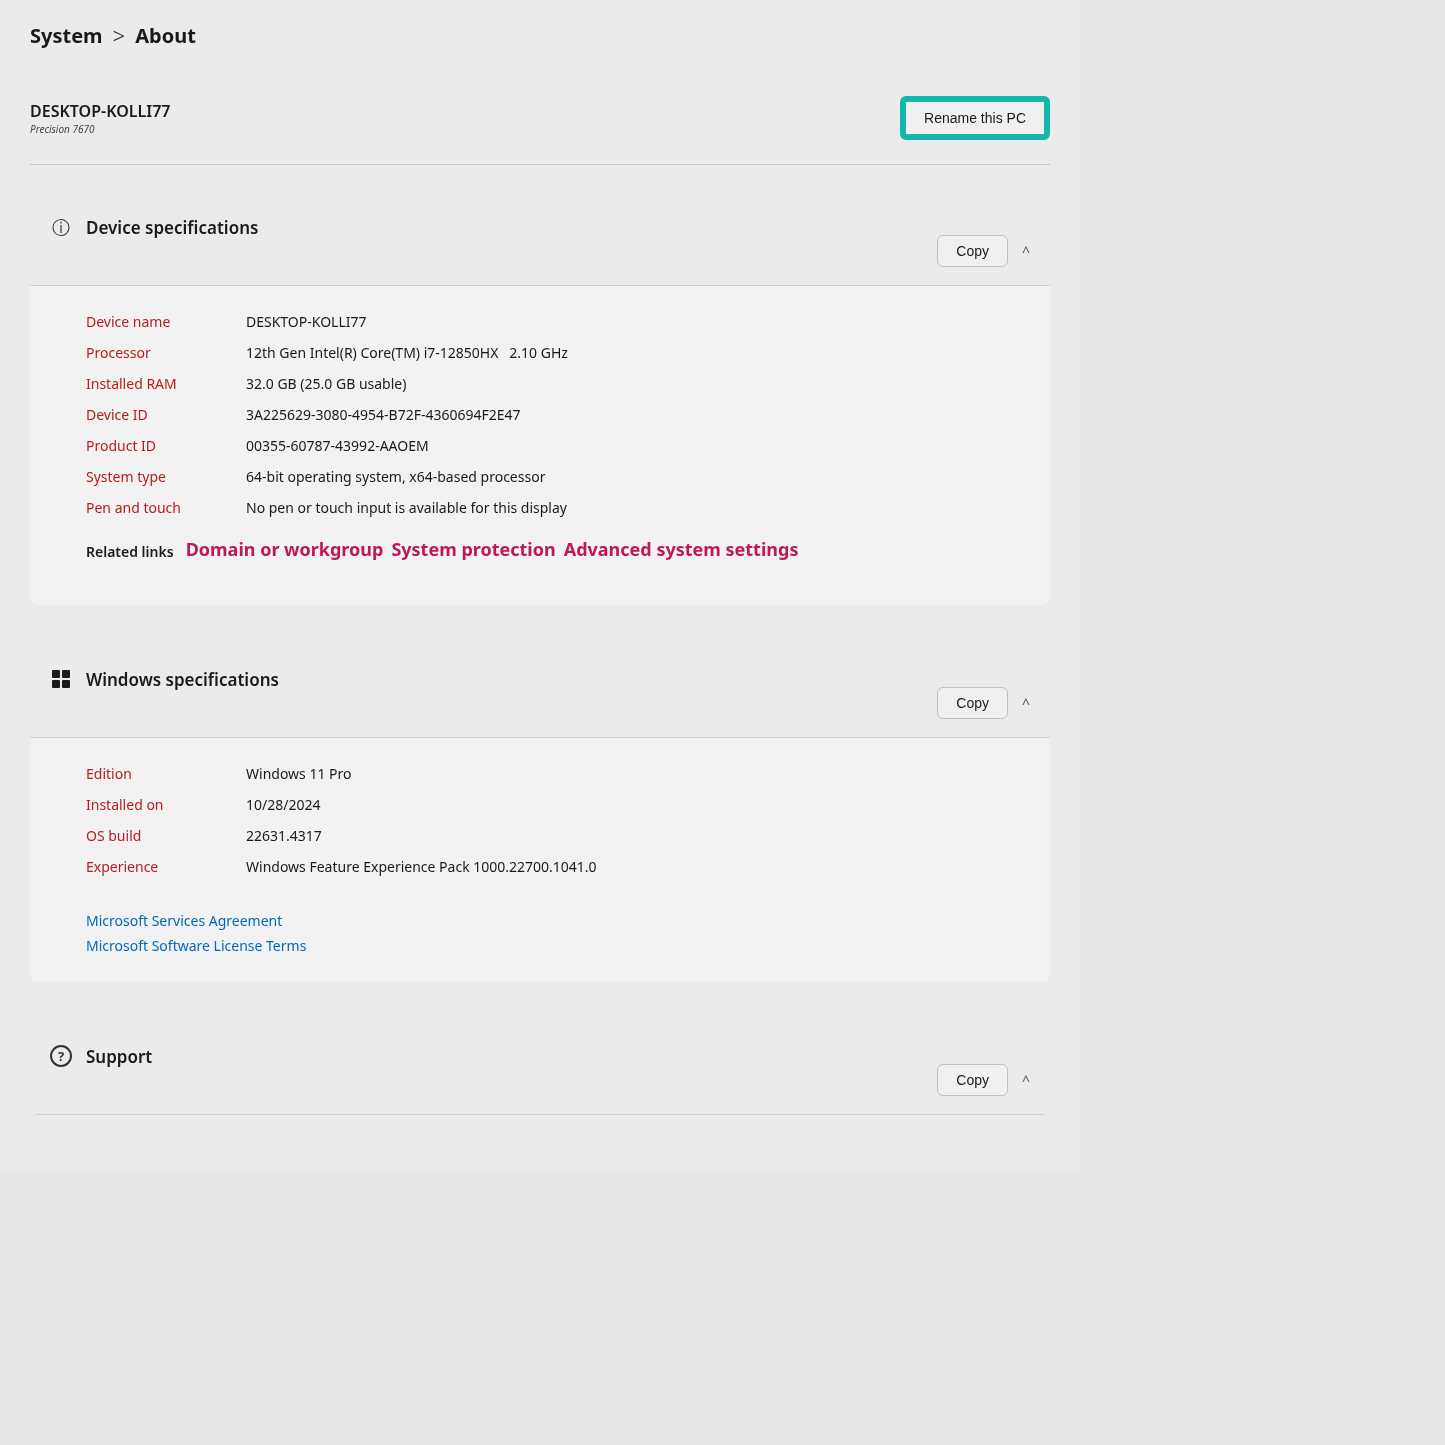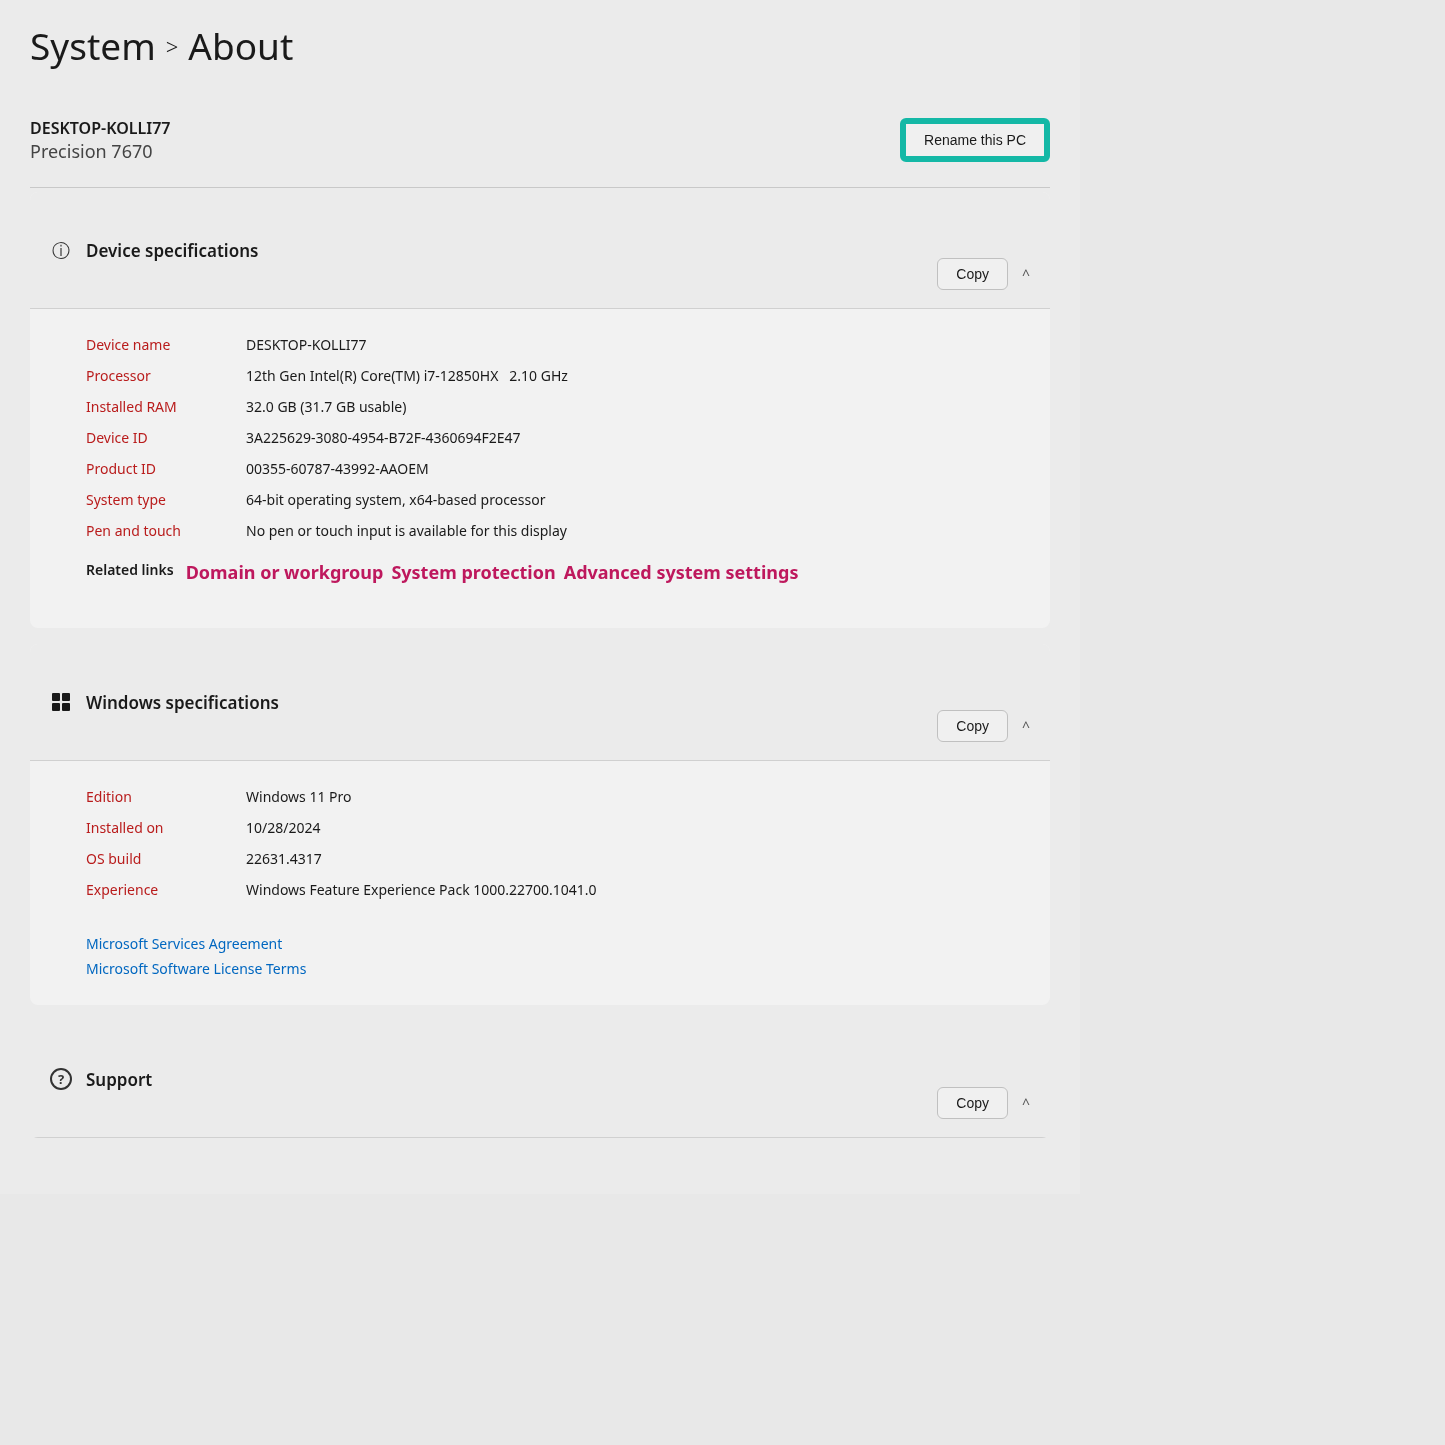--- a/index.html
+++ b/index.html
@@ -25,22 +25,22 @@
 
     .page-header {
       display: flex;
       align-items: center;
       gap: 10px;
       margin-bottom: 20px;
       padding-bottom: 10px;
     }
 
     .page-title {
-      font-size: 37px;
-      font-weight: 400;
+      font-size: 20px;
+      font-weight: 700;
       color: #1a1a1a;
     }
 
     .breadcrumb-separator {
       font-size: 22px;
       color: #1a1a1a;
       font-weight: 300;
     }
 
     .device-header {
@@ -51,22 +51,23 @@
       margin-bottom: 8px;
     }
 
     .device-name-block .device-hostname {
       font-size: 16px;
       font-weight: 600;
       color: #1a1a1a;
     }
 
     .device-name-block .device-model {
-      font-size: 18px;
+      font-size: 10px;
       color: #444;
+      font-style: italic;
     }
 
     .btn-rename {
       background: #f0f0f0;
       border: 6px solid #14b8a6;
       border-radius: 6px;
       padding: 8px 18px;
       font-size: 14px;
       cursor: pointer;
       color: #1a1a1a;
@@ -169,21 +170,21 @@
     }
 
     .spec-value {
       font-size: 14px;
       color: #1a1a1a;
     }
 
     .related-links-section {
       padding: 14px 0 20px 0;
       display: flex;
-      align-items: flex-start;
+      align-items: flex-end;
       gap: 8px;
       flex-wrap: wrap;
     }
 
     .related-links-label {
       font-size: 14px;
       font-weight: 600;
       color: #1a1a1a;
       margin-right: 4px;
     }
@@ -256,21 +257,21 @@
       <div class="spec-row">
         <span class="spec-label">Device name</span>
         <span class="spec-value">DESKTOP-KOLLI77</span>
       </div>
       <div class="spec-row">
         <span class="spec-label">Processor</span>
         <span class="spec-value">12th Gen Intel(R) Core(TM) i7-12850HX &nbsp; 2.10 GHz</span>
       </div>
       <div class="spec-row">
         <span class="spec-label">Installed RAM</span>
-        <span class="spec-value">32.0 GB (31.7 GB usable)</span>
+        <span class="spec-value">32.0 GB (25.0 GB usable)</span>
       </div>
       <div class="spec-row">
         <span class="spec-label">Device ID</span>
         <span class="spec-value">3A225629-3080-4954-B72F-4360694F2E47</span>
       </div>
       <div class="spec-row">
         <span class="spec-label">Product ID</span>
         <span class="spec-value">00355-60787-43992-AAOEM</span>
       </div>
       <div class="spec-row">

